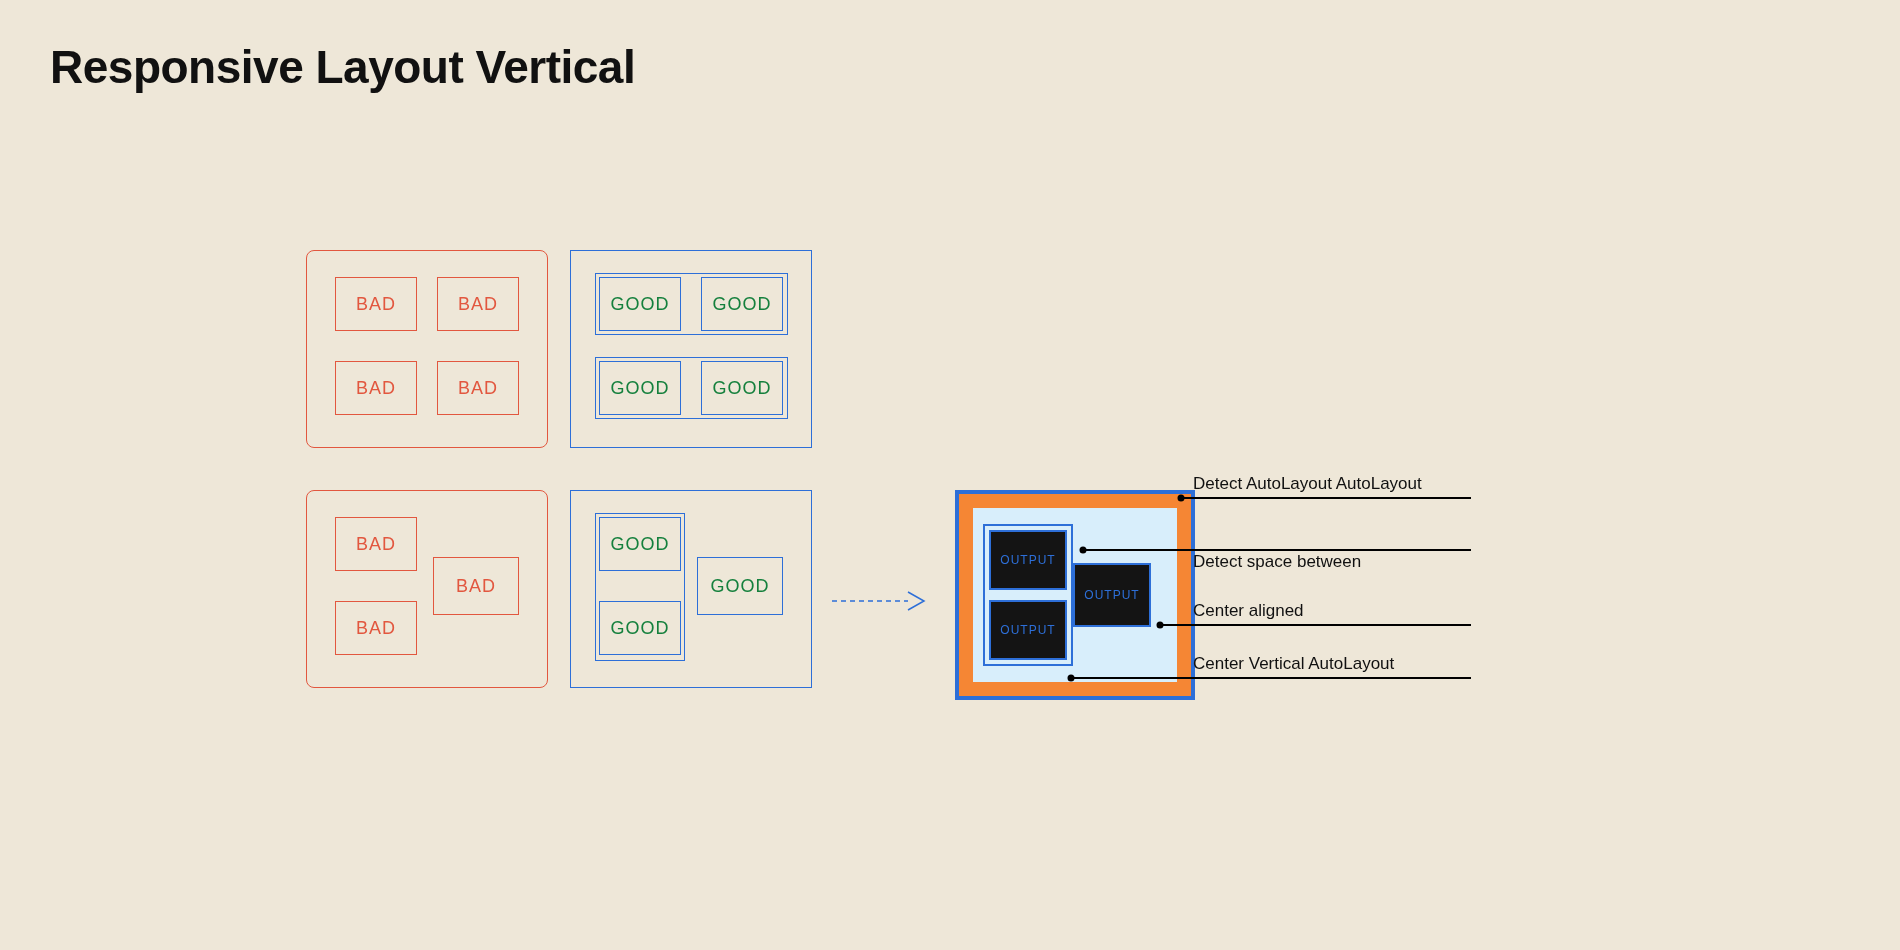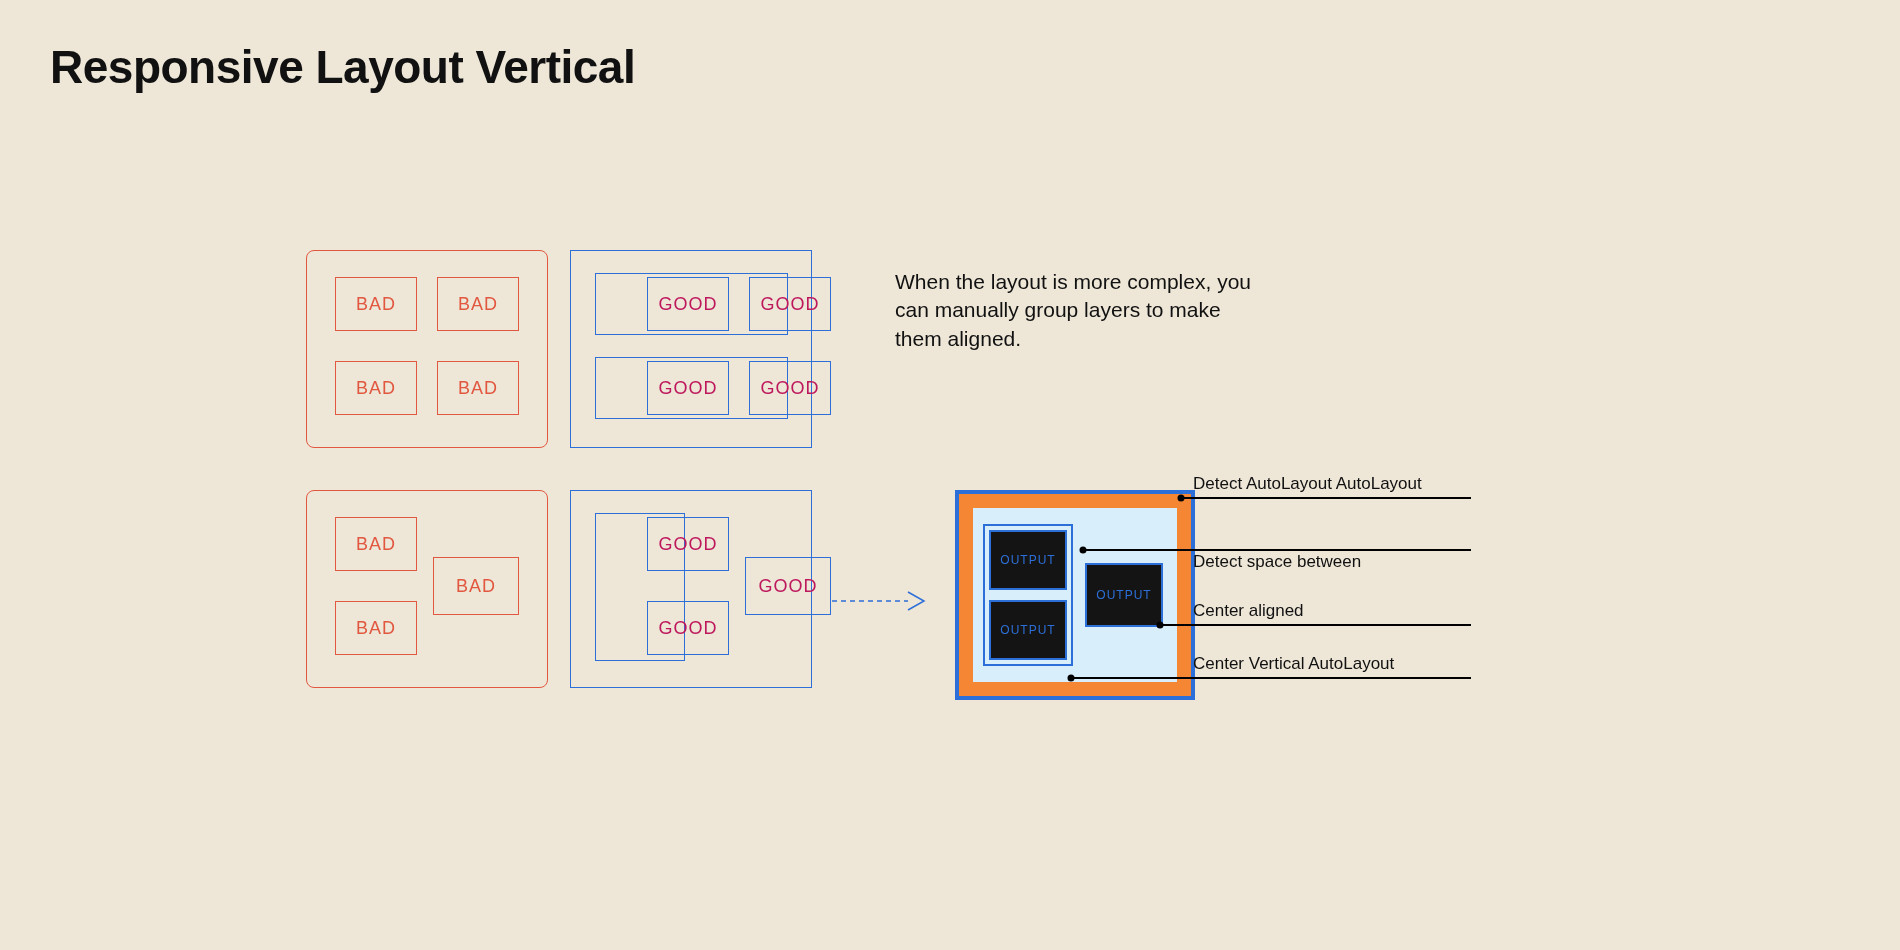--- a/index.html
+++ b/index.html
@@ -34,21 +34,21 @@
     position: absolute;
     border: 1.5px solid;
     display: flex;
     align-items: center;
     justify-content: center;
     font-size: 18px;
     letter-spacing: 1px;
     font-weight: 400;
   }
   .cell.bad  { border-color: #E2573F; color: #E2573F; }
-  .cell.good { border-color: #2D6FD8; color: #be185d; margin-left: 48px; }
+  .cell.good { border-color: #2D6FD8; color: #15803d; }
 
   
   .group-frame {
     position: absolute;
     border: 1px solid #2D6FD8;
   }
 
   
   .desc {
     position: absolute;
@@ -84,21 +84,20 @@
     inset: 0;
     border: 4px solid #2D6FD8;
     background: #F58634;
     padding: 14px;
   }
   .output-inner {
     position: absolute;
     inset: 14px;
     background: #D8EEFB;
     display: flex;
-    gap: 12px;
     align-items: center;
     padding: 10px;
   }
   .output-col {
     display: flex;
     flex-direction: column;
     gap: 10px;
     border: 2px solid #2D6FD8;
     padding: 4px;
   }
@@ -167,21 +166,20 @@
 </div>
 
 <div class="panel good" style="left:570px; top:490px; width:242px; height:198px;">
   <div class="group-frame" style="left:24px; top:22px; width:90px; height:148px;"></div>
   <div class="cell good" style="left:28px; top:26px; width:82px; height:54px;">GOOD</div>
   <div class="cell good" style="left:28px; top:110px; width:82px; height:54px;">GOOD</div>
   <div class="cell good" style="left:126px; top:66px; width:86px; height:58px;">GOOD</div>
 </div>
 
 <div class="desc">
-  <p>When the layout is more complex, you can manually group layers to make them aligned.</p>
 </div>
 
 <svg class="arrow" viewBox="0 0 100 30">
   <line x1="2" y1="15" x2="78" y2="15" stroke="#2D6FD8" stroke-width="1.5" stroke-dasharray="5 4"></line>
   <path d="M78 6 L94 15 L78 24" fill="none" stroke="#2D6FD8" stroke-width="1.5"></path>
 </svg>
 
 <div class="output-wrap">
   <div class="output-outer">
     <div class="output-inner">

